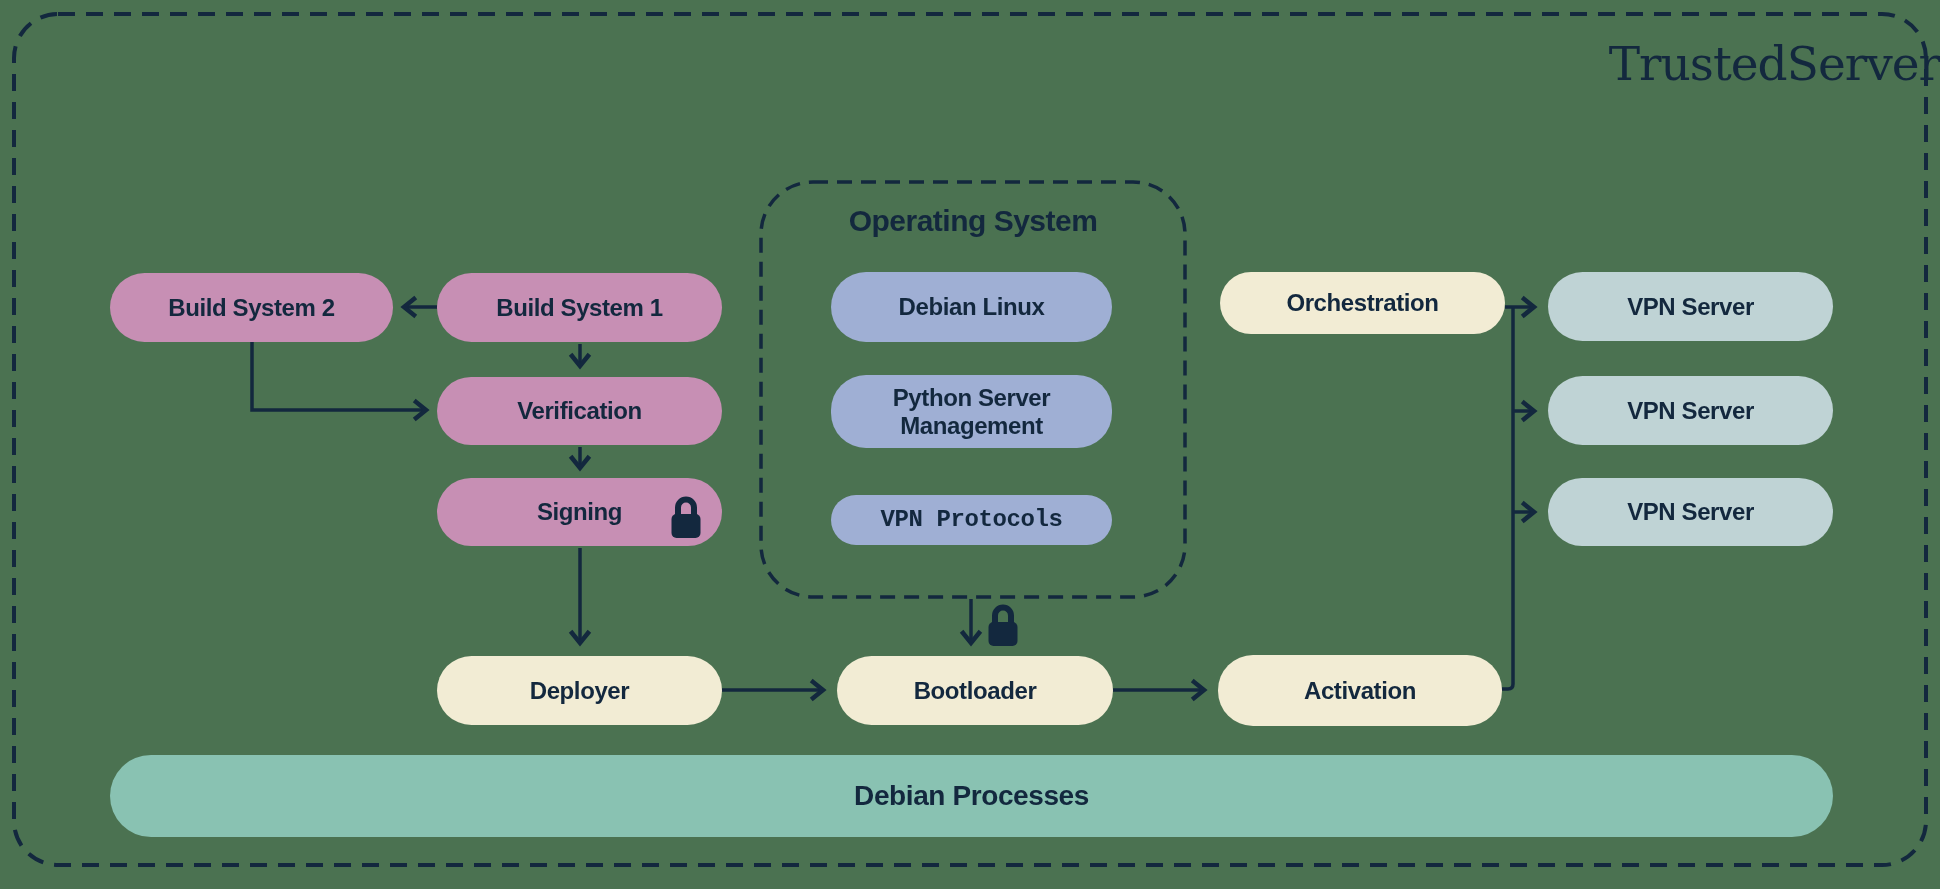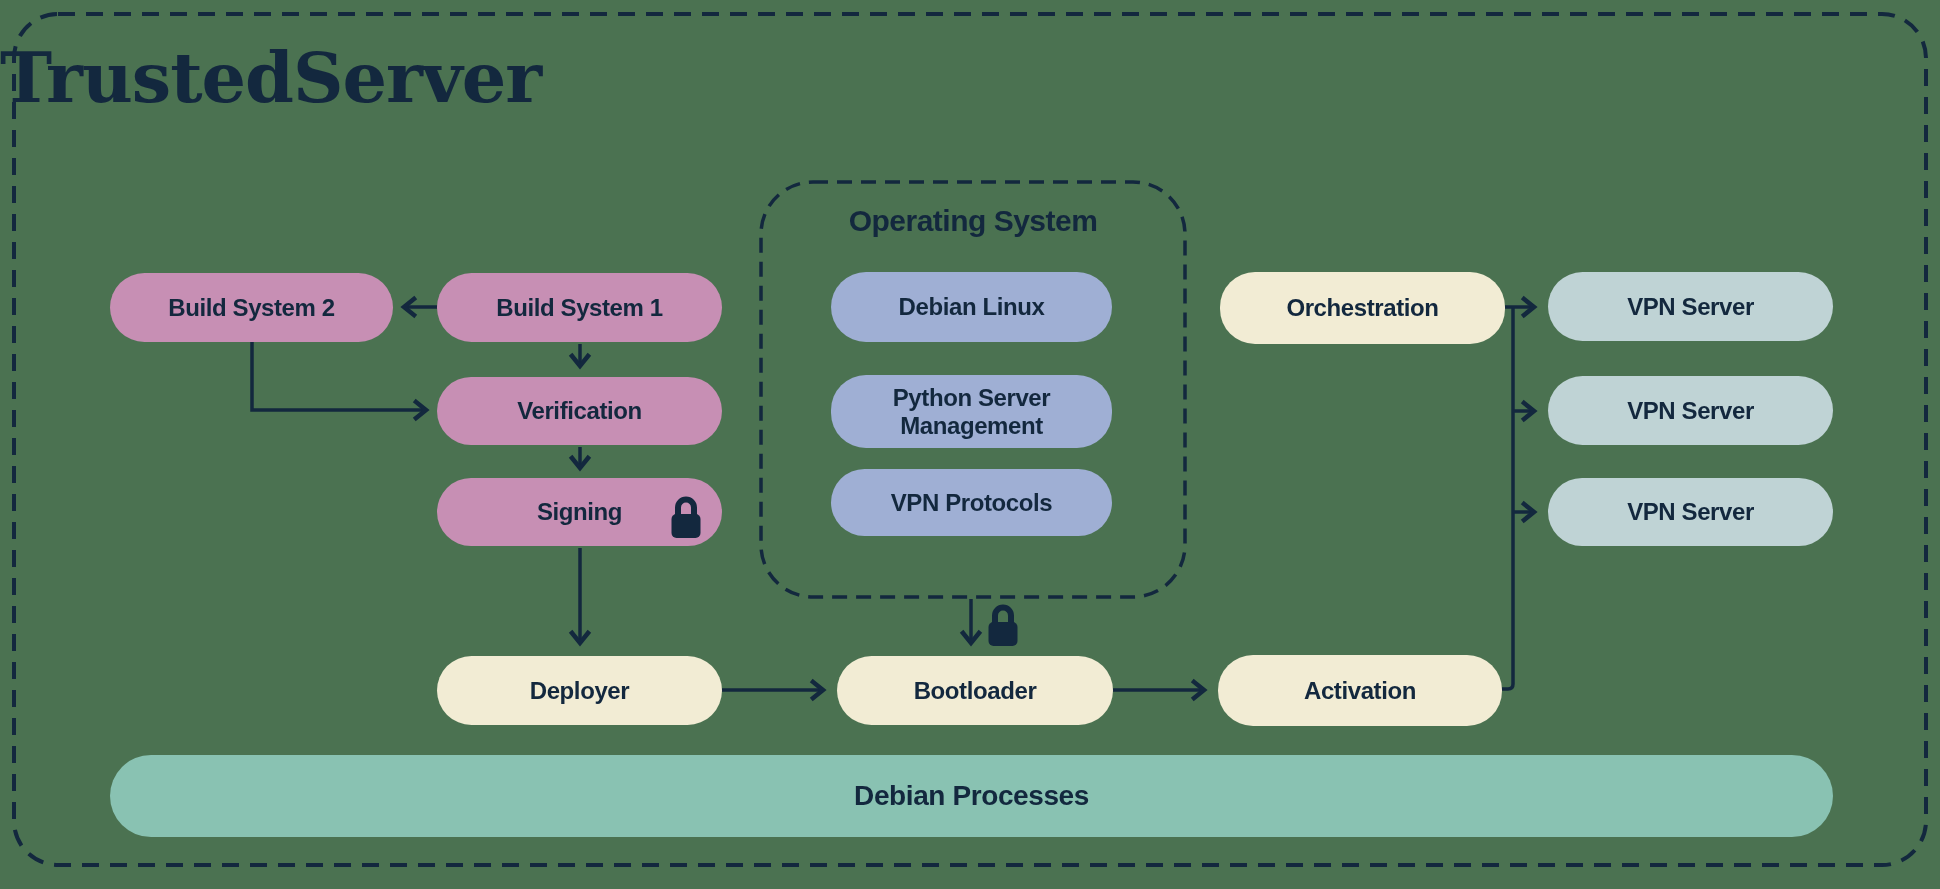--- a/index.html
+++ b/index.html
@@ -15,24 +15,24 @@
   .canvas{
     position:relative;
     width:1940px;height:889px;
     background:var(--color-background);
     overflow:hidden;
     font-family:"Liberation Sans",sans-serif;
   }
   svg.layer{position:absolute;left:0;top:0;width:1940px;height:889px;}
   .title{
     position:absolute;left:0;top:36px;width:1940px;
-    text-align:left;
+    text-align:right;
     font-family:"DejaVu Serif",serif;
-    font-weight:700;
-    font-size:70px;
+    font-weight:400;
+    font-size:47px;
     letter-spacing:-1px;
     color:var(--color-navy);
   }
   .group-label{
     position:absolute;left:761px;top:204px;width:424px;
     text-align:center;
     font-weight:700;font-size:30px;letter-spacing:-0.5px;
     color:var(--color-navy);
   }
   .node{
@@ -59,22 +59,22 @@
     color:var(--color-navy);
   }
   .lock{position:absolute;}
   
   #n-bs2{left:110px;top:273px;width:283px;height:69px;}
   #n-bs1{left:437px;top:273px;width:285px;height:69px;}
   #n-ver{left:437px;top:377px;width:285px;height:68px;}
   #n-sig{left:437px;top:478px;width:285px;height:68px;}
   #n-deb{left:831px;top:272px;width:281px;height:70px;}
   #n-pym{left:831px;top:375px;width:281px;height:73px;padding:0 30px;}
-  #n-vpr{left:831px;top:469px;width:281px;height:67px;}
-  #n-orc{left:1220px;top:272px;width:285px;height:72px;}
+  #n-vpr{left:831px;top:495px;width:281px;height:50px;font-family:Liberation Mono, monospace;}
+  #n-orc{left:1220px;top:272px;width:285px;height:62px;}
   #n-dep{left:437px;top:656px;width:285px;height:69px;}
   #n-boo{left:837px;top:656px;width:276px;height:69px;text-align:right;}
   #n-act{left:1218px;top:655px;width:284px;height:71px;}
   #n-vs1{left:1548px;top:272px;width:285px;height:69px;}
   #n-vs2{left:1548px;top:376px;width:285px;height:69px;}
   #n-vs3{left:1548px;top:478px;width:285px;height:68px;}
   #n-hum{left:110px;top:755px;width:1723px;height:82px;}
 </style>
 </head>
 <body>

